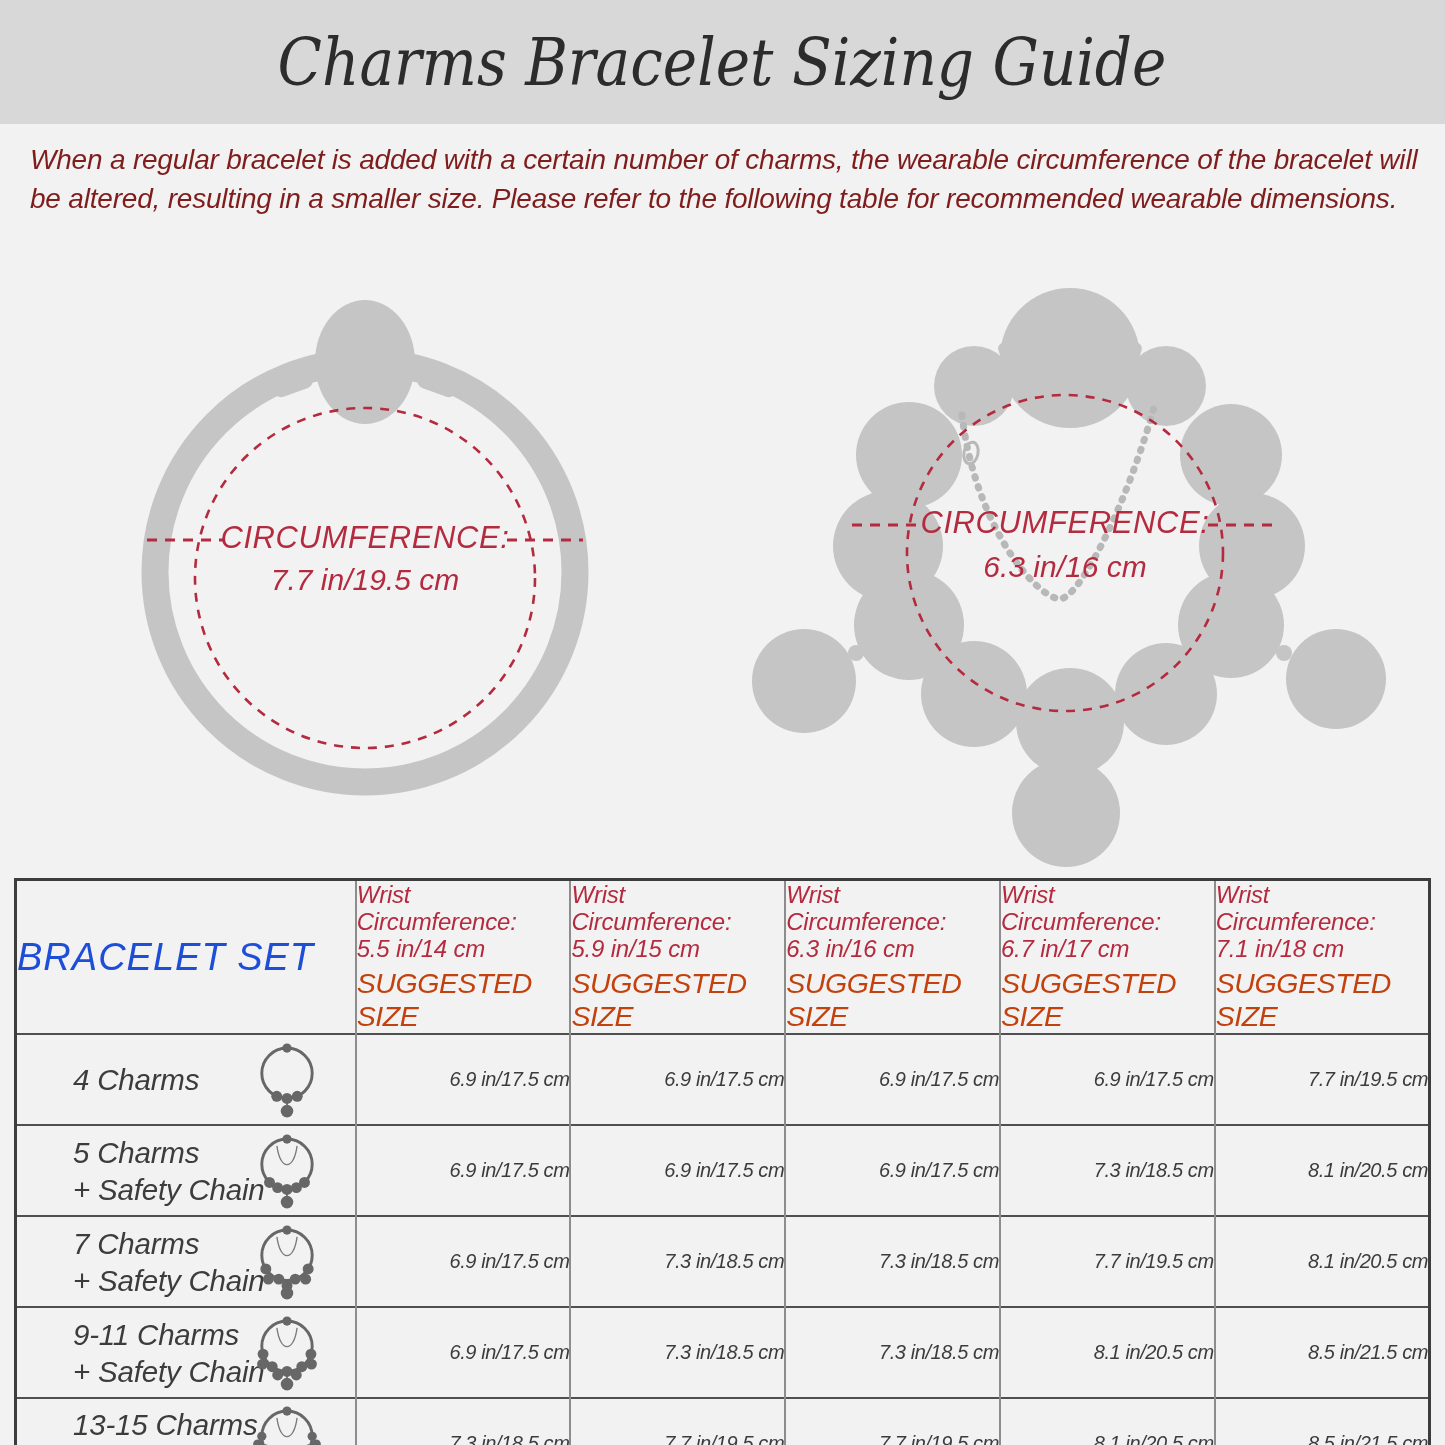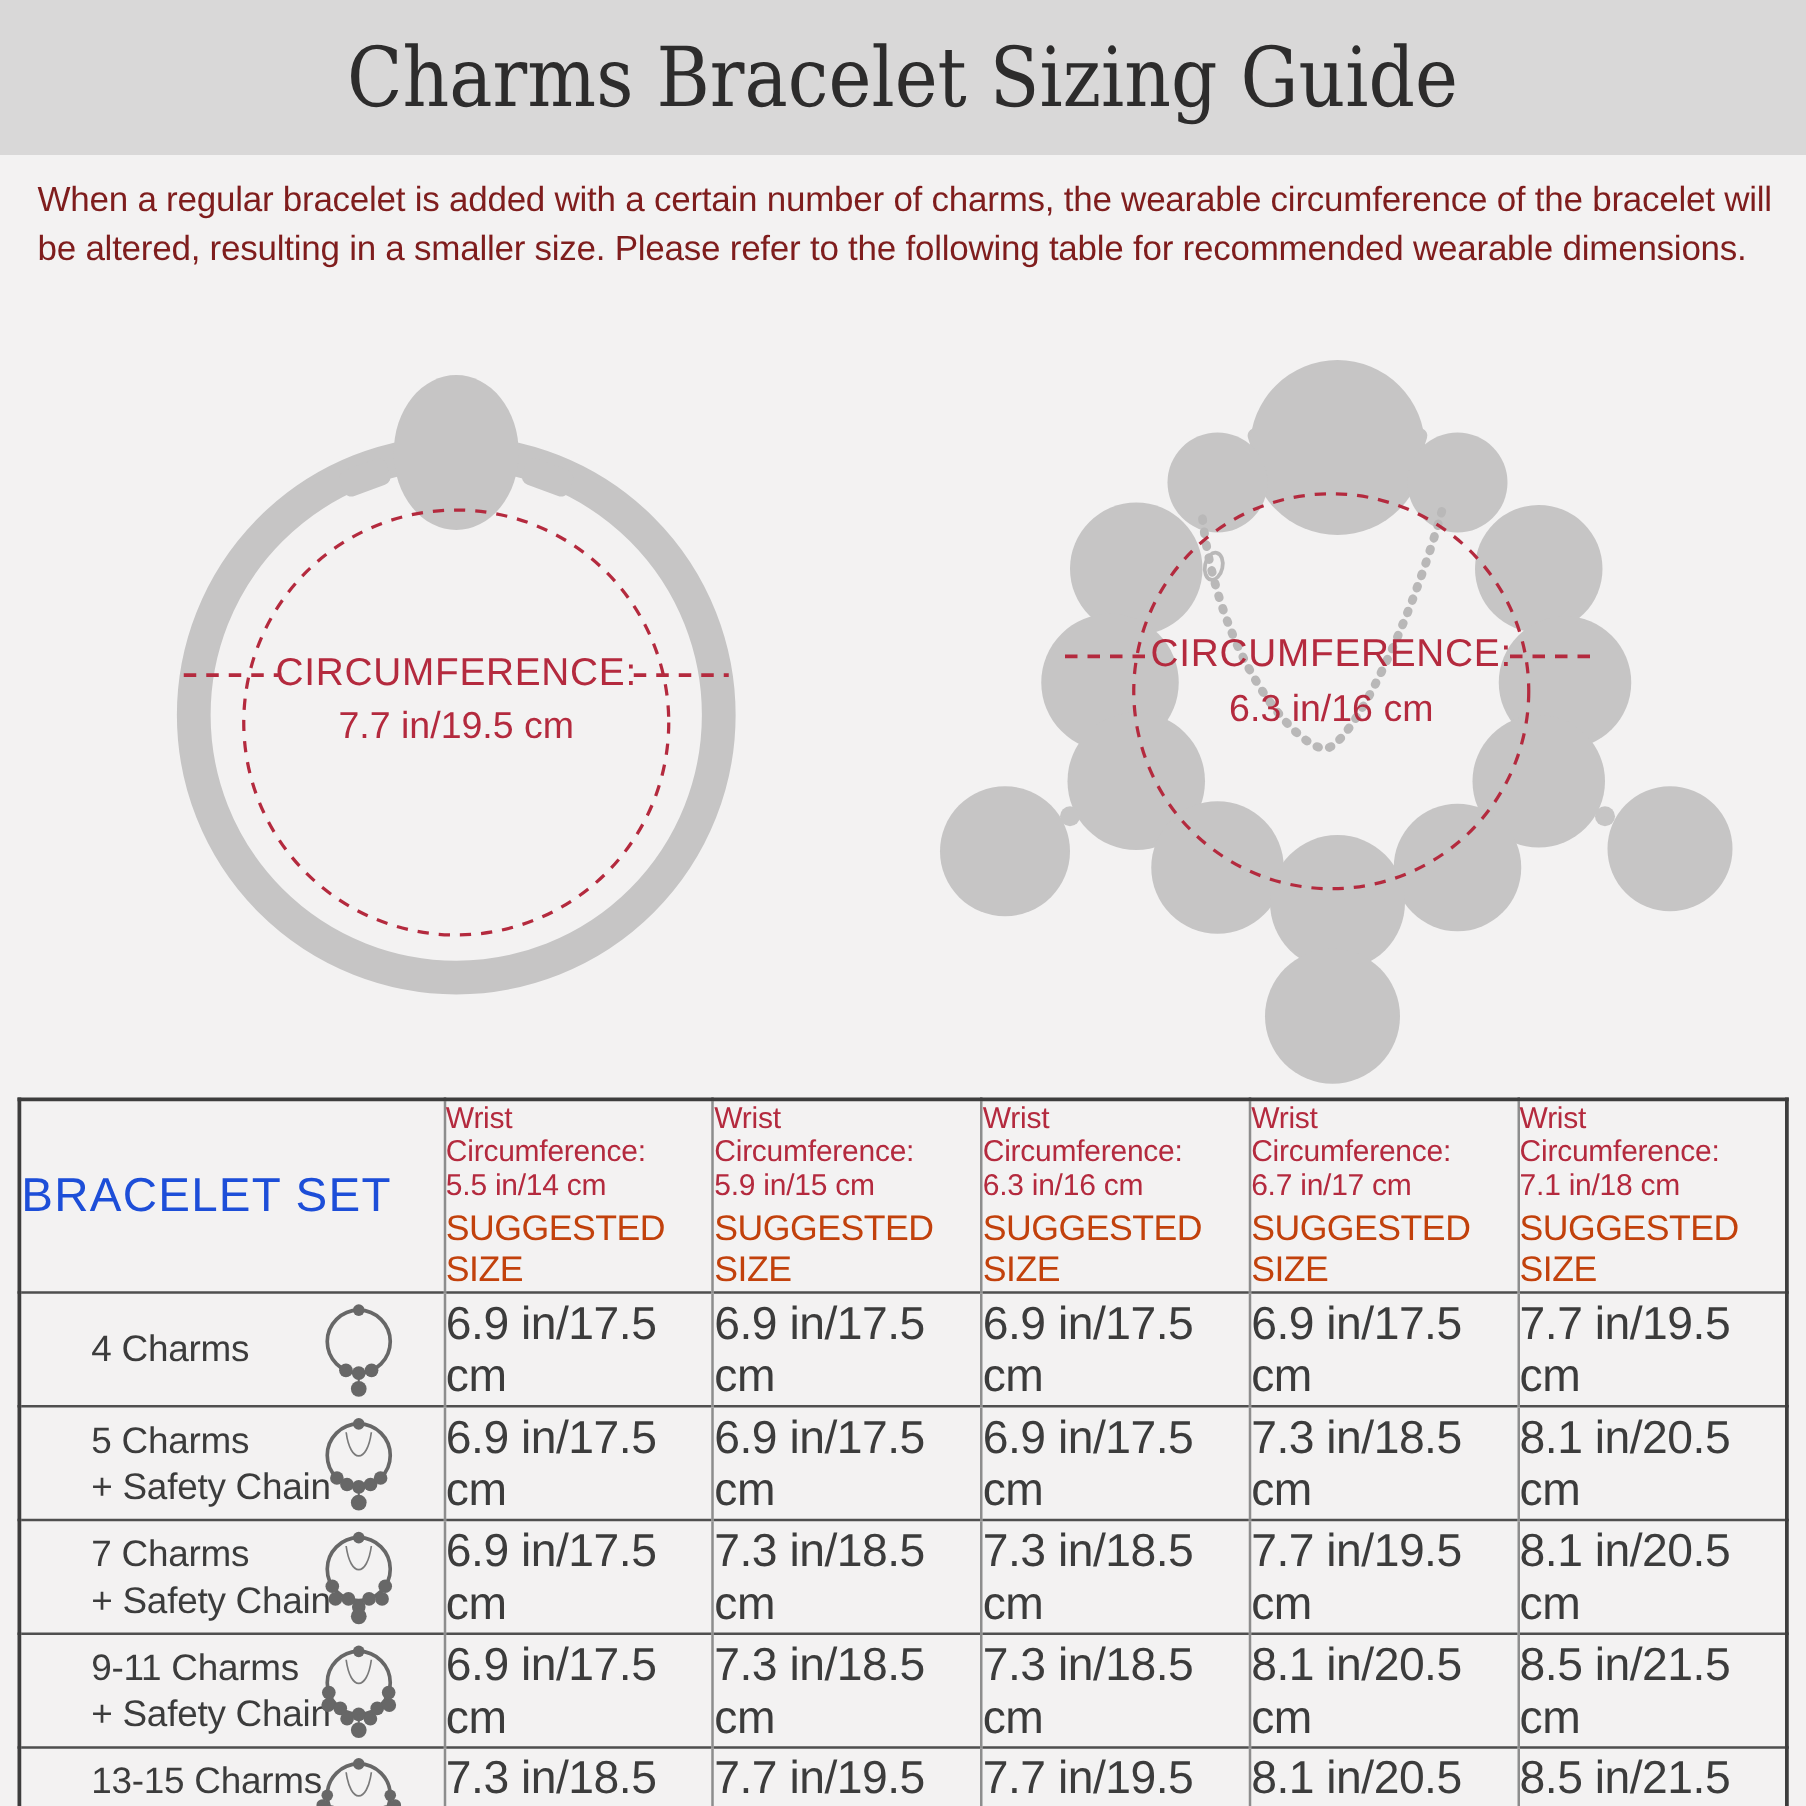--- a/index.html
+++ b/index.html
@@ -1,17 +1,17 @@
 <!DOCTYPE html>
 <html><head>
 <meta charset="utf-8">
 <style>
   html,body{margin:0;padding:0;background:#f3f2f2;}
   .page{position:relative;width:1445px;height:1445px;background:#f3f2f2;overflow:hidden;
-        font-family:"Liberation Sans",sans-serif;color:#3e3d3d;}
+        font-family:"Liberation Sans",sans-serif;color:#3e3d3d;font-style:italic;}
   
   .title-band{position:absolute;left:0;top:0;width:1445px;height:124px;background:#d9d8d8;
               display:flex;align-items:center;justify-content:center;}
   .title-band h1{margin:0;font-family:"DejaVu Serif","Liberation Serif",serif;font-weight:normal;
                  font-size:66px;color:#2d2c2c;white-space:nowrap;}
   .title-band h1 span{display:inline-block;transform:scaleX(.88);}
   
   .intro{position:absolute;left:30px;top:140px;width:1394px;margin:0;
          font-size:28px;line-height:39px;letter-spacing:-.2px;color:#7f1d1d;}
   
@@ -38,21 +38,21 @@
   .sizing-table th:first-child,.sizing-table td:first-child{border-left:none;}
   .sizing-table thead tr{height:94px;}
   .sizing-table tbody tr{height:91px;}
   .set-header{text-align:left;font-size:38px;letter-spacing:1px;color:#1d4ed8;}
   .size-col-header{text-align:left;padding-left:12px;padding-right:4px;margin-top:21px;}
   .wrist{color:#b42a3e;font-size:24px;line-height:27px;letter-spacing:-.2px;}
   .suggested{color:#c2410c;font-size:28.5px;letter-spacing:-.4px;margin-top:5px;}
   .row-label-cell{position:relative;}
   .row-label{padding-left:56px;font-size:29.5px;line-height:37px;color:#3c3c3c;letter-spacing:-.2px;}
   .row-icon{position:absolute;right:26px;top:50%;transform:translateY(-50%);width:84px;height:91px;}
-  .size-cell{text-align:left;font-size:37px;color:#3c3c3c;letter-spacing:-.4px;}
+  .size-cell{text-align:right;font-size:20px;color:#3c3c3c;letter-spacing:-.4px;}
 </style>
 </head>
 <body>
 
 <div class="page">
 
   <header class="title-band">
     <h1><span>Charms Bracelet Sizing Guide</span></h1>
   </header>
 

